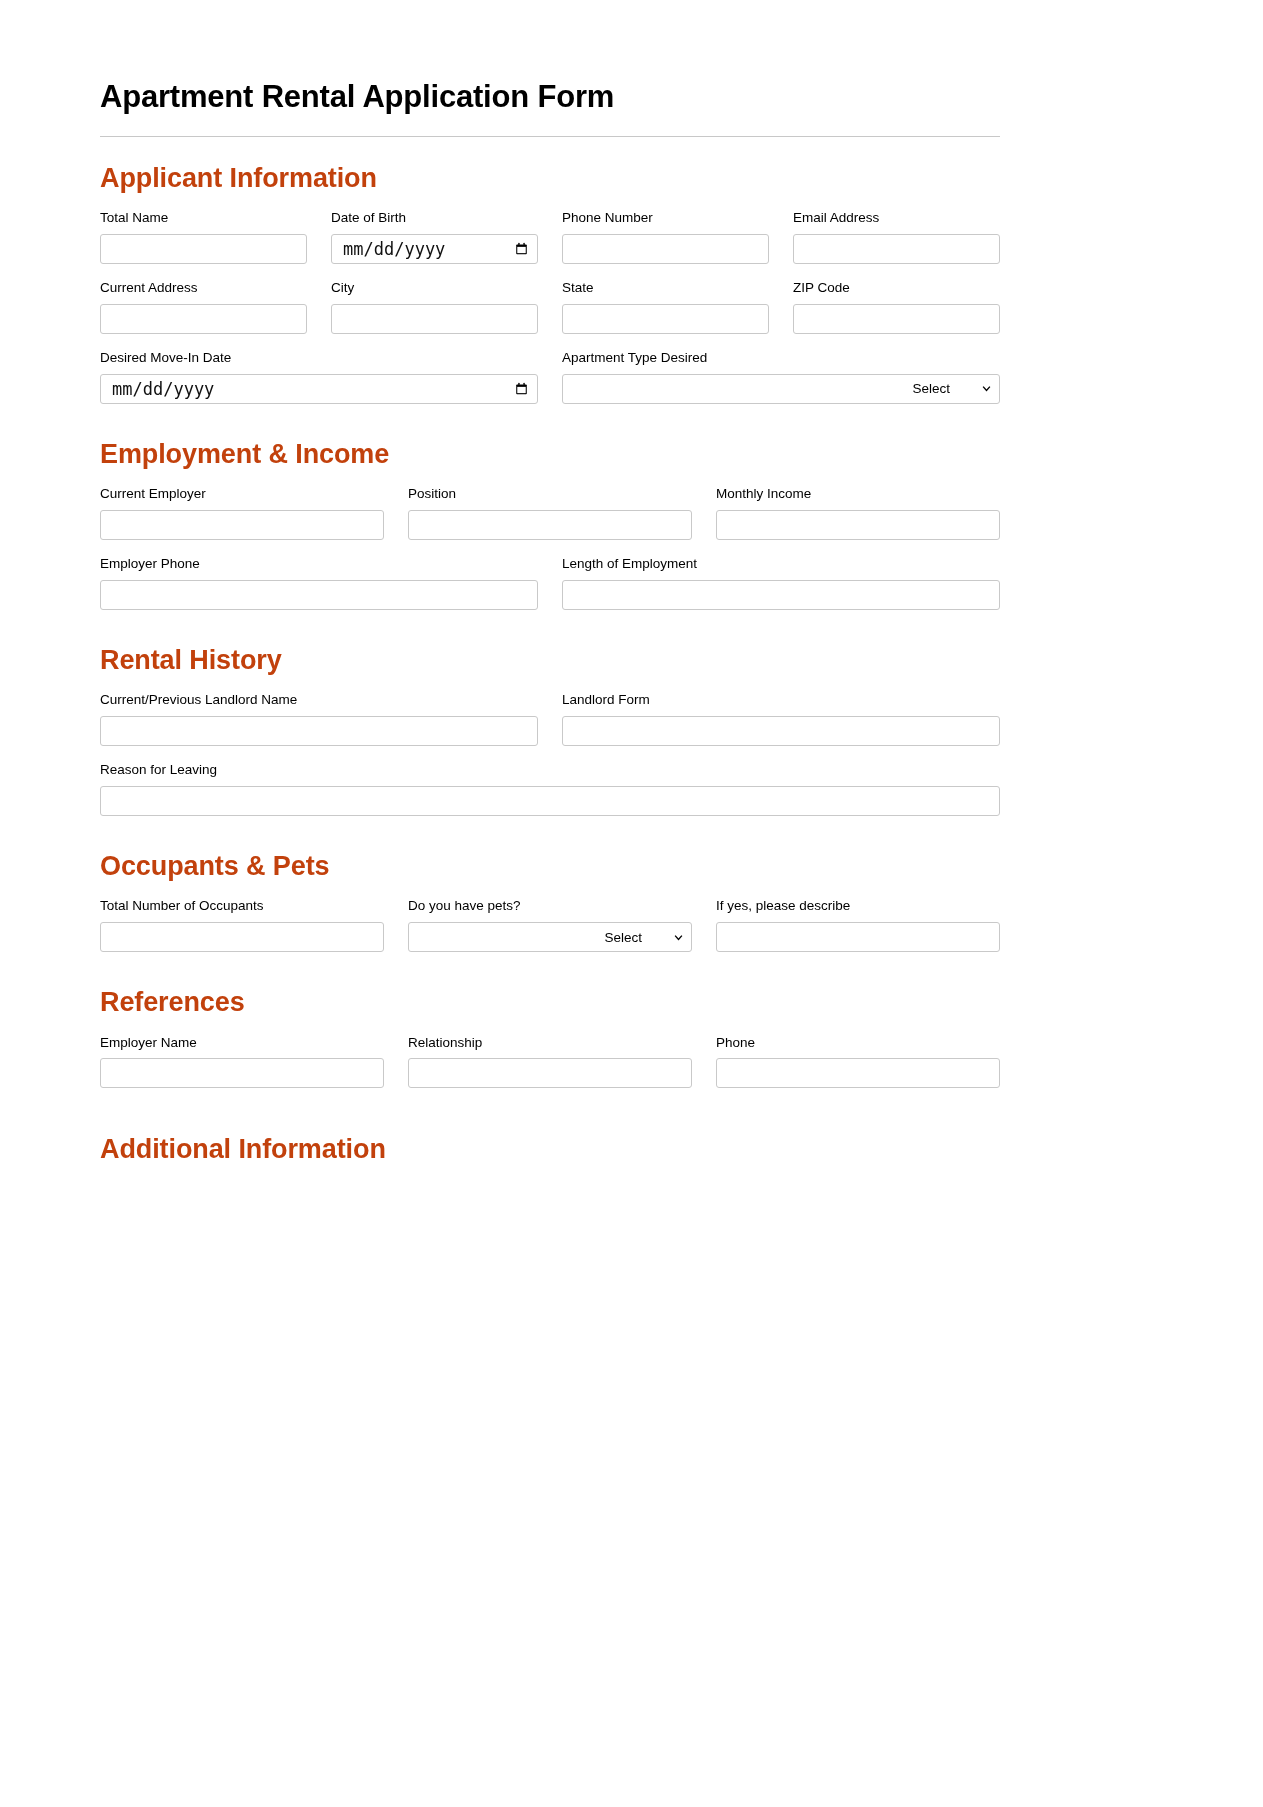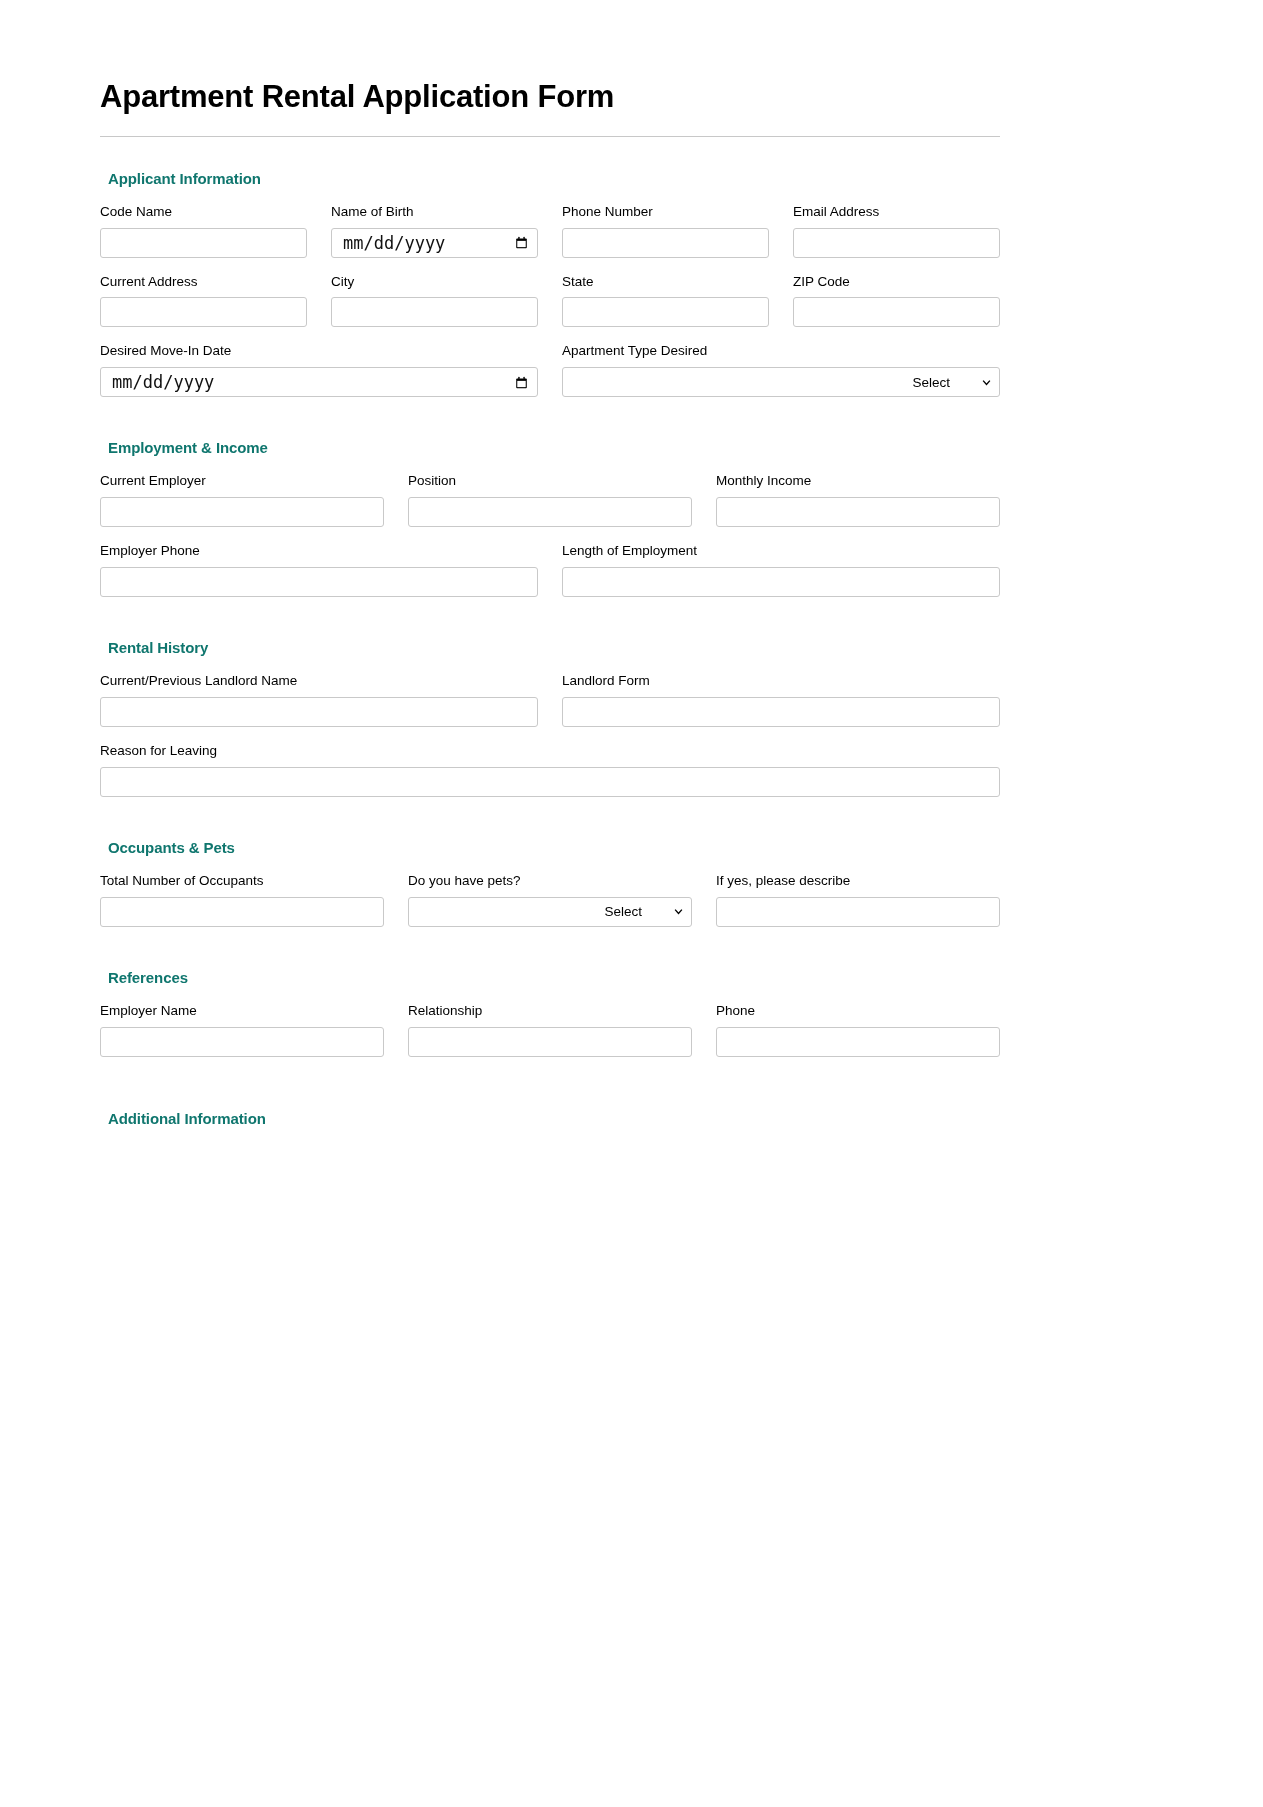--- a/index.html
+++ b/index.html
@@ -51,26 +51,26 @@
     border-top: 1px solid #c8c8c8;
     margin: 21px 0 0 0;
     height: 0;
   }
 
   .section {
     margin-top: 0;
   }
 
   .section-heading {
-    font-size: 15px;
+    font-size: 27px;
     font-weight: bold;
     letter-spacing: -0.1px;
-    margin: 8px;
+    margin: 0;
     line-height: 1.2;
-    color: #0f766e;
+    color: #c2410c;
   }
 
   .sec-applicant   { padding-top: 25px; }
   .sec-employment  { padding-top: 34px; }
   .sec-rental      { padding-top: 34px; }
   .sec-occupants   { padding-top: 34px; }
   .sec-references  { padding-top: 34px; }
   .sec-additional  { padding-top: 45px; }
 
   .row {
@@ -162,25 +162,25 @@
 
     <h1 class="form-title">Apartment Rental Application Form</h1>
 
     <hr class="title-rule">
 
     <div class="section sec-applicant">
       <h2 class="section-heading">Applicant Information</h2>
 
       <div class="row">
         <div class="field f-1">
-          <span class="field-label">Code Name</span>
-          <div class="control text-input"></div>
-        </div>
-        <div class="field f-1">
-          <span class="field-label">Name of Birth</span>
+          <span class="field-label">Total Name</span>
+          <div class="control text-input"></div>
+        </div>
+        <div class="field f-1">
+          <span class="field-label">Date of Birth</span>
           <div class="control date-input">
             <span class="date-placeholder">mm/dd/yyyy</span>
             <svg class="cal-icon" viewBox="0 0 16 16" aria-hidden="true">
               <rect x="1.5" y="3" width="13" height="12" rx="1" fill="#000"></rect>
               <rect x="2.8" y="6" width="10.4" height="7.7" fill="#fff"></rect>
               <rect x="4" y="1" width="1.6" height="3.4" rx="0.6" fill="#000"></rect>
               <rect x="10.4" y="1" width="1.6" height="3.4" rx="0.6" fill="#000"></rect>
             </svg>
           </div>
         </div>

